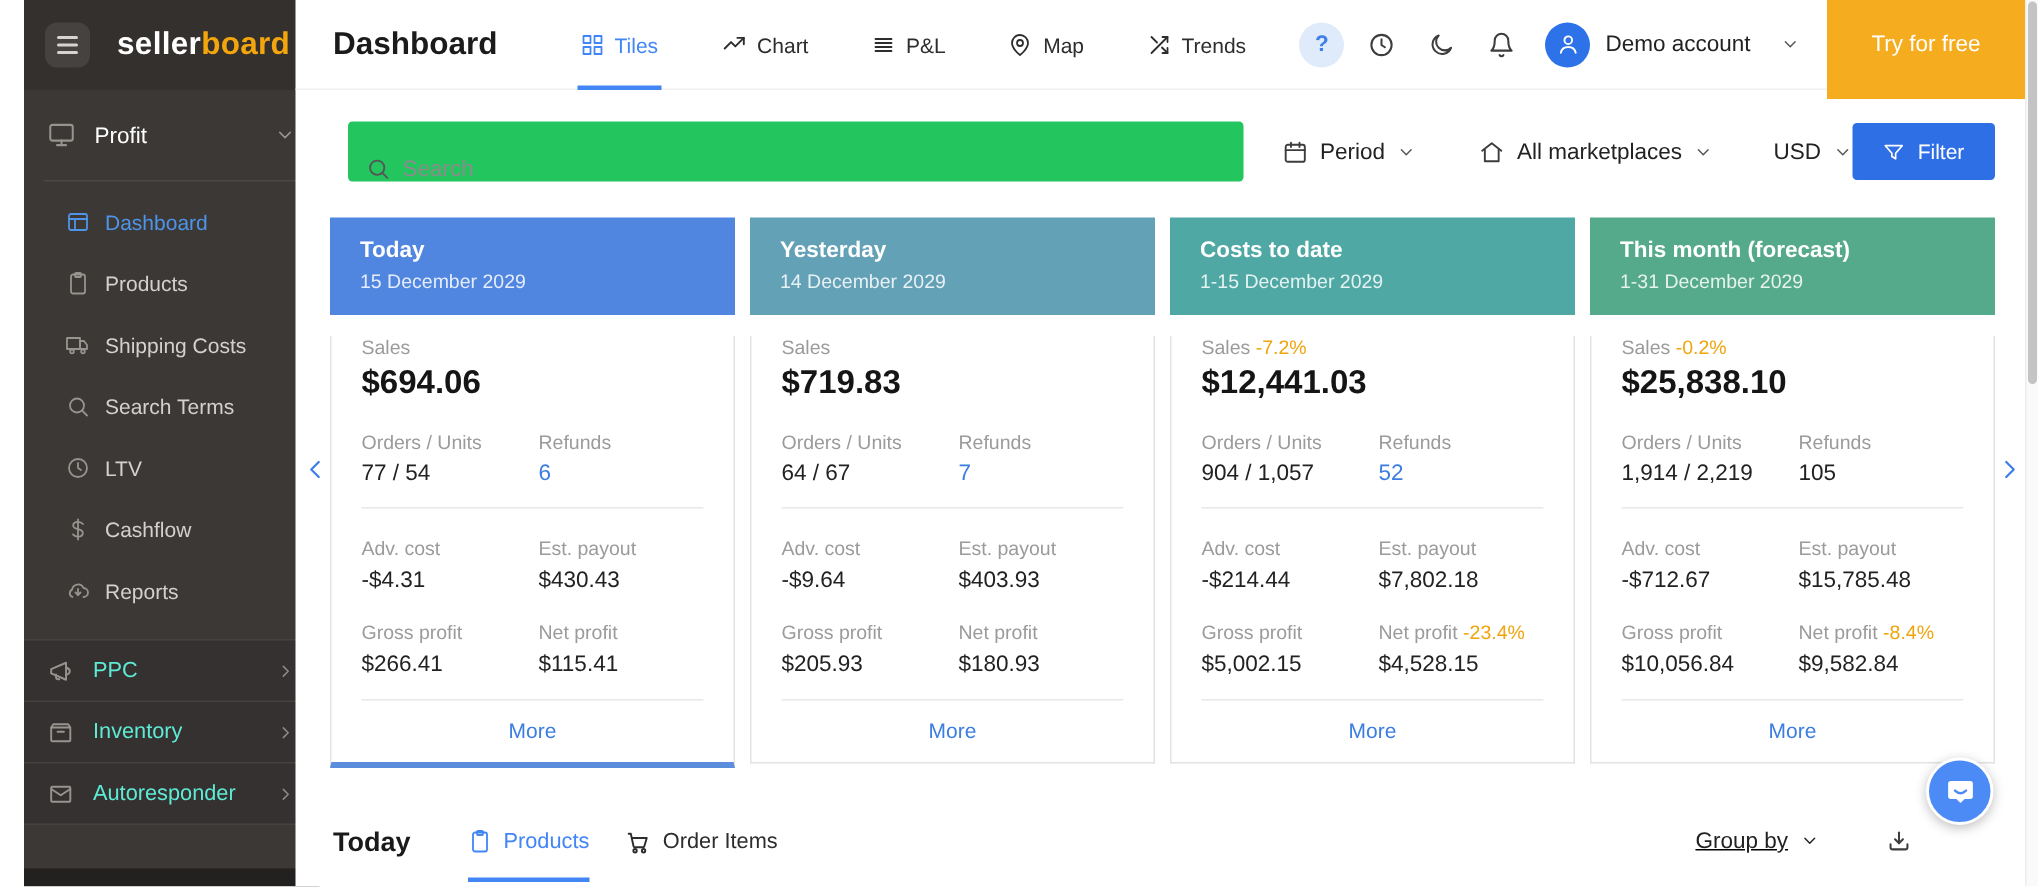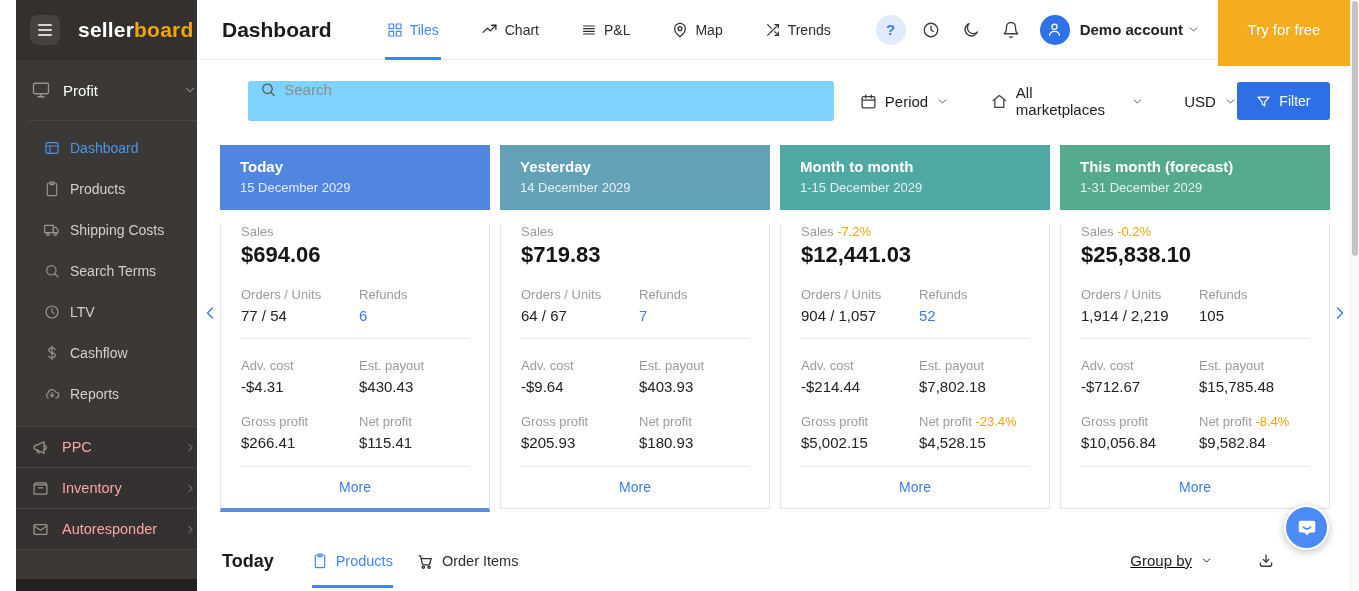--- a/index.html
+++ b/index.html
@@ -18,21 +18,21 @@
   .burger span { display:block; width:14px; height:2px; background:#d6d4d1; border-radius:1px; }
   .logo { margin-left:18px; font-size:21px; font-weight:bold; letter-spacing:.2px; }
   .logo .w { color:#fff; } .logo .o { color:#f2a50c; }
   .profit-row { height:44px; display:flex; align-items:center; padding:0 16px; color:#fff; font-size:15px; cursor:pointer; margin-top:8px; }
   .profit-row .lbl { margin-left:13px; flex:1; }
   .side-div { height:1px; background:#4a4745; margin:8px 13px 6px 13px; }
   .side-item { height:41px; display:flex; align-items:center; padding-left:28px; font-size:14px; color:#d3d0cd; cursor:pointer; }
   .side-item .lbl { margin-left:10px; }
   .side-item.active { color:#4e94e8; }
   .side-groups { margin-top:12px; background:#343130; border-top:1px solid #454240; }
-  .side-group { height:41px; display:flex; align-items:center; padding:0 16px; font-size:14.5px; color:#fca5a5;
+  .side-group { height:41px; display:flex; align-items:center; padding:0 16px; font-size:14.5px; color:#5eead4;
     border-bottom:1px solid #454240; cursor:pointer; }
   .side-group .lbl { margin-left:13px; flex:1; }
   .side-group .chev { color:#8f8c89; }
   .side-bottom { position:absolute; left:0; bottom:0; width:197px; height:12px; background:#232120; }
   .muted-ic { color:#979490; }
 
   
   .main { position:absolute; left:197px; top:0; width:1153px; height:591px; background:#fff; }
 
   
@@ -41,28 +41,28 @@
   .tabs { display:flex; align-items:center; gap:42px; margin-left:55px; height:60px; }
   .tab { display:flex; align-items:center; gap:7px; font-size:14px; color:#2d2d2d; cursor:pointer; height:60px; position:relative; }
   .tab.active { color:#4285f4; }
   .tab.active::after { content:""; position:absolute; left:-2px; right:-2px; bottom:0; height:3px; background:#4285f4; }
   .top-right { margin-left:auto; display:flex; align-items:center; height:60px; }
   .icon-btn { width:30px; height:30px; border-radius:50%; display:flex; align-items:center; justify-content:center;
     color:#3d3d3d; cursor:pointer; margin-left:10px; }
   .help { background:#dfebfb; color:#3f7ee8; font-weight:bold; font-size:15px; }
   .avatar { width:30px; height:30px; border-radius:50%; background:#2d72e8; color:#fff; display:flex; align-items:center;
     justify-content:center; margin-left:14px; cursor:pointer; }
-  .account { display:flex; align-items:center; gap:4px; margin-left:10px; font-size:15px; color:#222; cursor:pointer;font-weight:bold; }
+  .account { display:flex; align-items:center; gap:20px; margin-left:10px; font-size:15px; color:#222; cursor:pointer; }
   .account .chev { color:#555; }
   .try-btn { margin-left:18px; width:132px; height:72px; background:#f5ac1f; color:#fff; font-size:15px; border:none;
     cursor:pointer; font-family:inherit; }
 
   
   .filter-row { display:flex; align-items:center; margin-top:21px; padding-left:35px; height:40px; }
-  .search-box { width:597px; height:40px; background:#7dd3fc; border-radius:3px; display:flex; align-items:flex-start; padding:0 12px;margin-left:16px; }
+  .search-box { width:597px; height:40px; background:#22c55e; border-radius:3px; display:flex; align-items:flex-end; padding:0 12px; }
   .search-box input { border:none; background:transparent; outline:none; font-size:15px; color:#333; margin-left:8px; width:100%;
     font-family:inherit; }
   .search-box input::placeholder { color:#8c8c8c; }
   .drop { display:flex; align-items:center; gap:8px; font-size:15px; color:#222; cursor:pointer; }
   .drop .chev { color:#555; }
   .d-period { margin-left:26px; } .d-market { margin-left:42px; } .d-currency { margin-left:40px; }
   .filter-btn { margin-left:auto; margin-right:20px; width:95px; height:38px; background:#2e6fe6; border:none; border-radius:3px;
     color:#fff; font-size:14px; display:flex; align-items:center; justify-content:center; gap:8px; cursor:pointer; font-family:inherit; }
 
   
@@ -449,21 +449,21 @@
                   <div class="k-label"><span>Net profit</span> <span class="delta"></span></div>
                   <div class="k-value">$180.93</div>
                 </div>
             </div>
             <div class="more">More</div>
           </div>
         </div>
 
         <div class="card">
           <div class="card-head" style="background-color: rgb(79, 168, 163);">
-            <div class="card-title">Month to month</div>
+            <div class="card-title">Costs to date</div>
             <div class="card-date">1-15 December 2029</div>
           </div>
           <div class="card-body">
             <div class="k-label sales-label"><span>Sales</span> <span class="delta">-7.2%</span></div>
             <div class="sales-value">$12,441.03</div>
             <div class="grid2">
               <div>
                   <div class="k-label">Orders / Units</div>
                   <div class="k-value">904 / 1,057</div>
                 </div>

